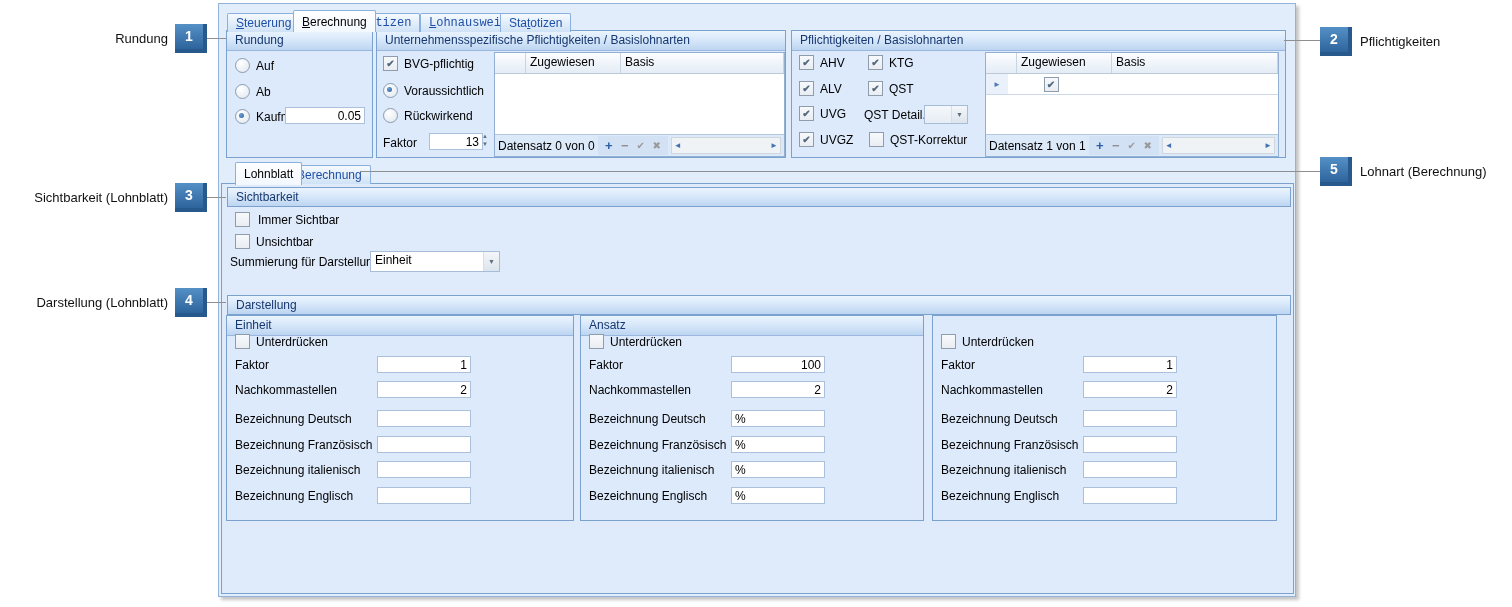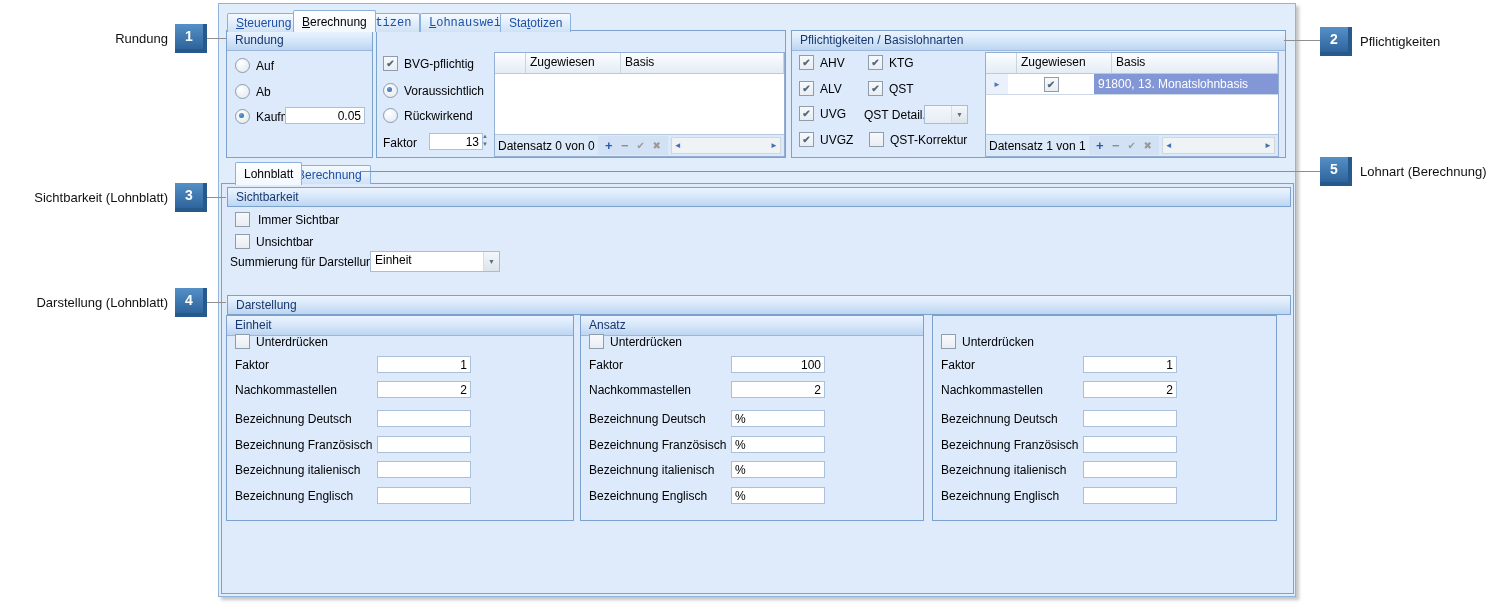--- a/index.html
+++ b/index.html
@@ -141,20 +141,21 @@
         <span class="nw">Ab</span>
       </div>
       <div class="prow" style="left:8px;top:78px;">
         <span class="radio on"></span>
         <span class="nw">Kaufm.</span>
       </div>
       <input class="txt num" style="left: 58px; top: 76px; width: 72px;" value="0.05">
     </div>
 
     <div class="panel" style="left:157px;top:26px;width:408px;height:126px;">
+      <div class="hdrbar">Unternehmensspezifische Pflichtigkeiten / Basislohnarten</div>
       <div class="prow" style="left:6px;top:25px;">
         <span class="cbx">
             <span class="glyph">✔</span>
           </span>
         <span class="nw">BVG-pflichtig</span>
       </div>
       <div class="prow" style="left:6px;top:52px;">
         <span class="radio on"></span>
         <span class="nw">Voraussichtlich</span>
       </div>
@@ -247,21 +248,20 @@
           <div class="gc bas">Basis</div>
         </div>
         <div class="gbody">
           <div class="grow">
             <div class="gc ind">►</div>
             <div class="gc zug">
               <span class="cbx">
                   <span class="glyph">✔</span>
                 </span>
             </div>
-            <div class="gc bas nw">91800, 13. Monatslohnbasis</div>
           </div>
         </div>
         <div class="gnav">
           <span class="status nw">Datensatz 1 von 1</span>
           <span class="tools">
             <span class="ic-add">+</span>
             <span class="ic-rem">−</span>
             <span class="ic-acc">✔</span>
             <span class="ic-can">✖</span>
           </span>

